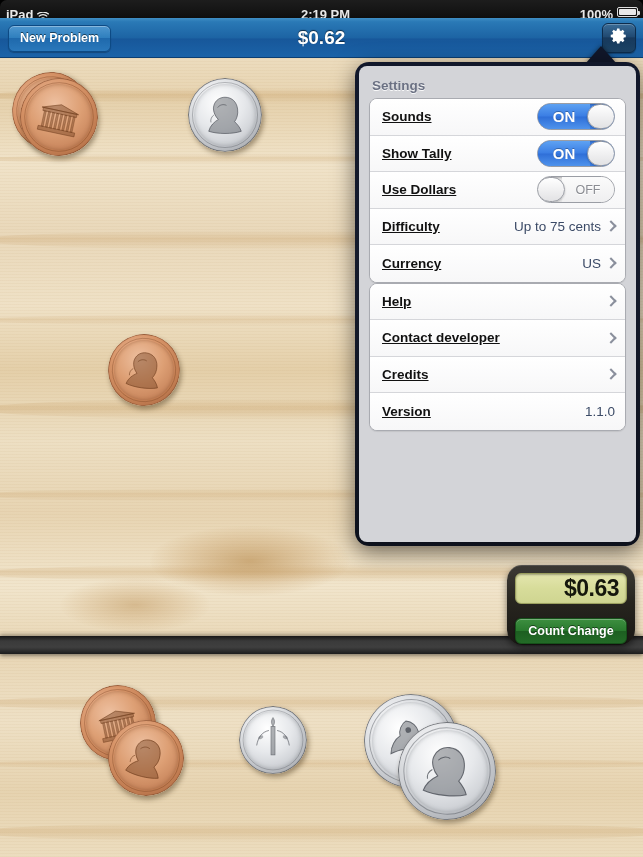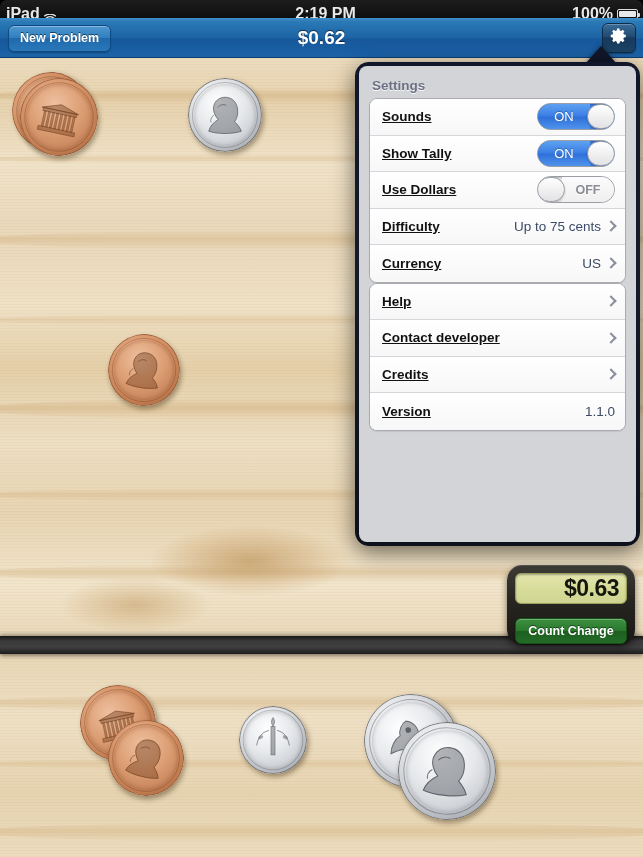--- a/index.html
+++ b/index.html
@@ -9,26 +9,26 @@
     background:#000;
     overflow:hidden;
     position:relative;
     -webkit-font-smoothing:antialiased;
   }
 
   
   #statusbar {
     position:absolute; top:0; left:0; width:643px; height:28px;
     background:linear-gradient(to bottom,#1d1d1d 0%,#111 55%,#000 100%);
-    color:#e9e9e9; font-size:16px; font-weight:bold;
+    color:#e9e9e9; font-size:13px; font-weight:bold;
     display:flex; align-items:center;border-radius:7px;
   }
   #sb-left { position:absolute; left:6px; display:flex; align-items:center; gap:4px; }
   #sb-center { position:absolute; left:0; width:643px; text-align:center;padding-left:8px; }
-  #sb-right { position:absolute; right:5px; display:flex; align-items:center; gap:4px; }
+  #sb-right { position:absolute; right:5px; display:flex; align-items:flex-start; gap:4px; }
   .wifi-ico { display:inline-block; width:12px; height:10px; position:relative; top:1px; }
   .batt { width:21px; height:10px; border:1px solid #ddd; border-radius:2px; position:relative; }
   .batt::after { content:""; position:absolute; right:-3px; top:3px; width:2px; height:4px;
     background:#ddd; border-radius:0 1px 1px 0; }
   .batt-fill { position:absolute; left:1px; top:1px; bottom:1px; width:17px;
     background:#e9e9e9; border-radius:1px; }
 
   
   #toolbar {
     position:absolute; top:18px; left:0; width:643px; height:40px;
@@ -197,28 +197,28 @@
   .switch {
     width:78px; height:27px; border-radius:14px; position:relative;
     border:1px solid #9a9da4; overflow:hidden; flex:none;
     box-shadow:inset 0 1px 2px rgba(0,0,0,.22);
     cursor:pointer; background:#e9e9ea;
   }
   .switch .track-on {
     position:absolute; left:0; top:0; bottom:0; width:52px;
     background:linear-gradient(to bottom,#5ea2f2 0%,#3b7ee4 48%,#2f6fd8 52%,#4f93ec 100%);
     display:flex; align-items:center; justify-content:center;
-    font-size:13px; font-weight:normal; color:#fff;
+    font-size:15px; font-weight:bold; color:#fff;
     text-shadow:0 -1px 0 rgba(0,0,0,.28);
   }
   .switch .track-off {
     position:absolute; right:0; top:0; bottom:0; width:52px;
     background:linear-gradient(to bottom,#fbfbfb 0%,#efeff0 100%);
     display:flex; align-items:center; justify-content:center;
-    font-size:12.5px; font-weight:bold; color:#8b8d93;
+    font-size:12.5px; font-weight:normal; color:#8b8d93;
     text-shadow:0 1px 0 rgba(255,255,255,.9);
   }
   .switch .knob {
     position:absolute; top:0; bottom:0; width:28px;
     background:linear-gradient(to bottom,#ffffff 0%,#f2f2f3 45%,#e2e2e4 100%);
     border:1px solid #9a9da4; border-radius:13px;
     box-shadow:0 1px 2px rgba(0,0,0,.22);
   }
   .switch.on .knob { left:49px; }
   .switch.off .knob { left:-1px; }

